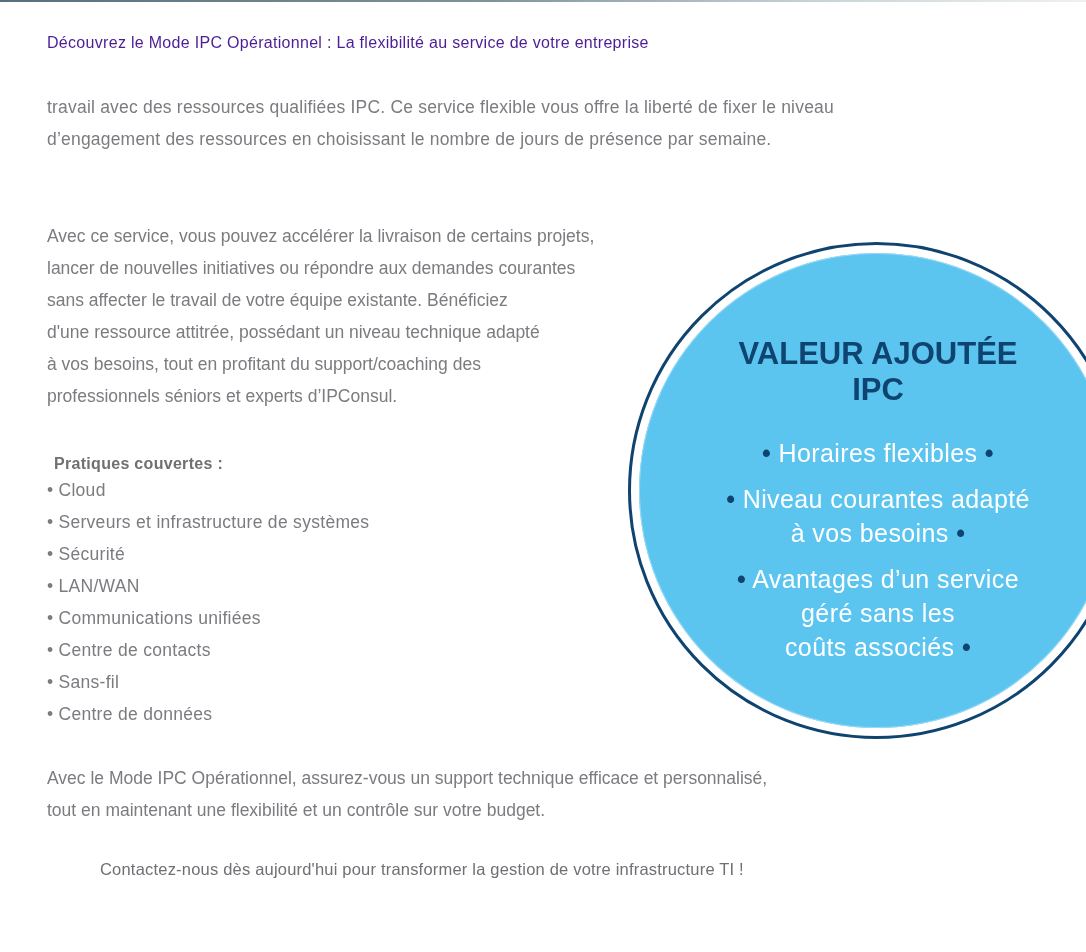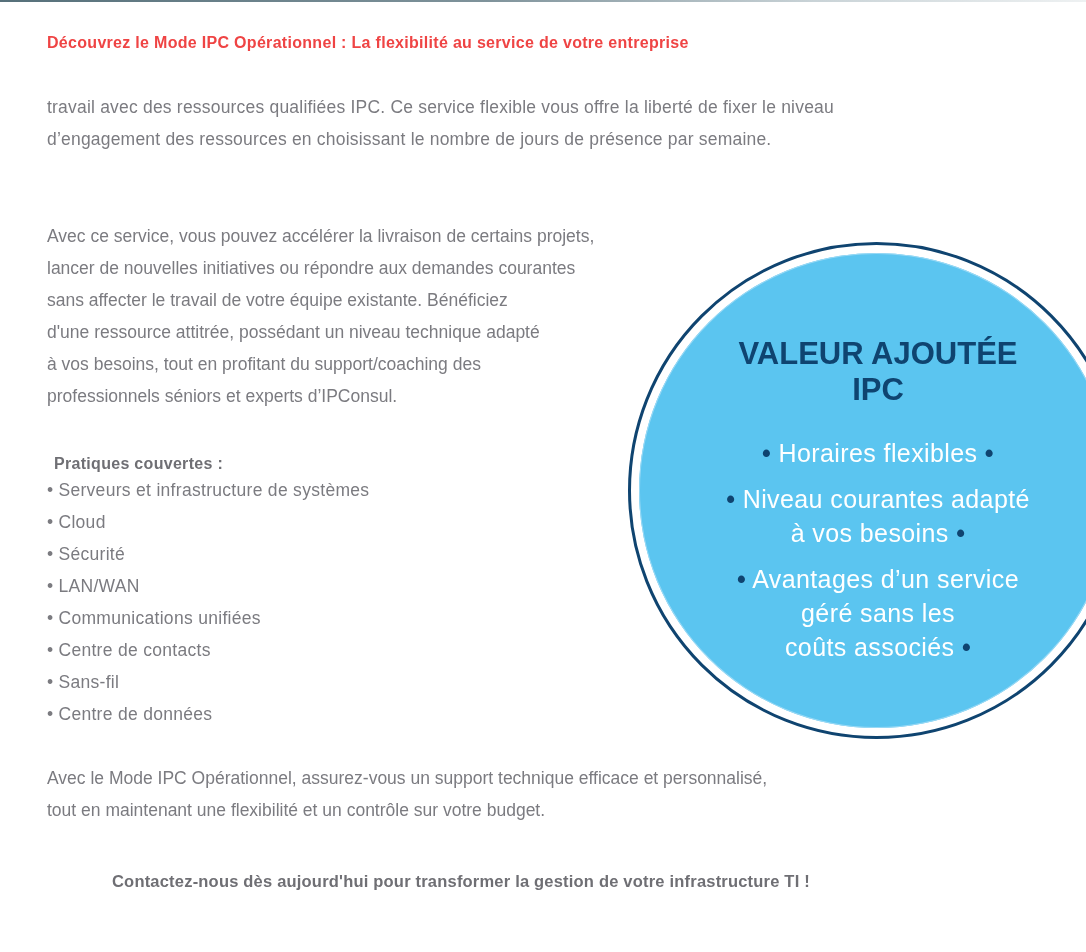--- a/index.html
+++ b/index.html
@@ -20,22 +20,22 @@
     left: 0; top: 0;
     width: 1086px;
     height: 2px;
     background: linear-gradient(to right, #56707a 0%, #7f939b 45%, #c9d3d7 75%, #eef1f2 100%);
   }
   .heading {
     position: absolute;
     left: 47px;
     top: 34px;
     font-size: 16px;
-    font-weight: bold;
-    color: #ef4444;
+    font-weight: normal;
+    color: #4c1d95;
     letter-spacing: 0.3px;
     margin: 0;
     white-space: nowrap;
     text-align: right;
   }
   .para {
     position: absolute;
     left: 47px;
     margin: 0;
     font-size: 17.5px;
@@ -69,23 +69,23 @@
     color: #7b7b80;
     letter-spacing: 0.3px;
   }
   .practices-list li { white-space: nowrap; }
   .practices-list .bullet { margin-right: 5px; }
   #para3 { top: 762px; letter-spacing: 0; }
   .cta {
     position: absolute;
     left: 100px;
     top: 860px;
-    margin: 12px;
+    margin: 0;
     font-size: 16.5px;
-    font-weight: bold;
+    font-weight: normal;
     color: #6f6f74;
     letter-spacing: 0.2px;
     white-space: nowrap;
   }
 
   
   .badge-outer {
     position: absolute;
     left: 628px;
     top: 242px;
@@ -154,22 +154,22 @@
   <span class="line">lancer de nouvelles initiatives ou répondre aux demandes courantes</span>
   <span class="line">sans affecter le travail de votre équipe existante. Bénéficiez</span>
   <span class="line">d'une ressource attitrée, possédant un niveau technique adapté</span>
   <span class="line">à vos besoins, tout en profitant du support/coaching des</span>
   <span class="line">professionnels séniors et experts d’IPConsul.</span>
 </p>
 
 <h2 class="practices-title">Pratiques couvertes :</h2>
 
 <ul class="practices-list">
+  <li><span class="bullet">•</span><span>Cloud</span></li>
   <li><span class="bullet">•</span><span>Serveurs et infrastructure de systèmes</span></li>
-  <li><span class="bullet">•</span><span>Cloud</span></li>
   <li><span class="bullet">•</span><span>Sécurité</span></li>
   <li><span class="bullet">•</span><span>LAN/WAN</span></li>
   <li><span class="bullet">•</span><span>Communications unifiées</span></li>
   <li><span class="bullet">•</span><span>Centre de contacts</span></li>
   <li><span class="bullet">•</span><span>Sans-fil</span></li>
   <li><span class="bullet">•</span><span>Centre de données</span></li>
 </ul>
 
 <p class="para" id="para3">
   <span class="line">Avec le Mode IPC Opérationnel, assurez-vous un support technique efficace et personnalisé,</span>

